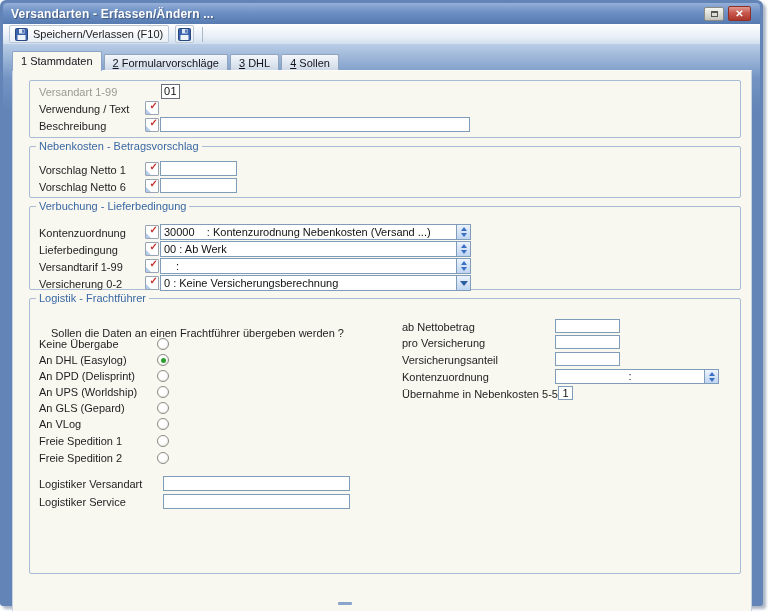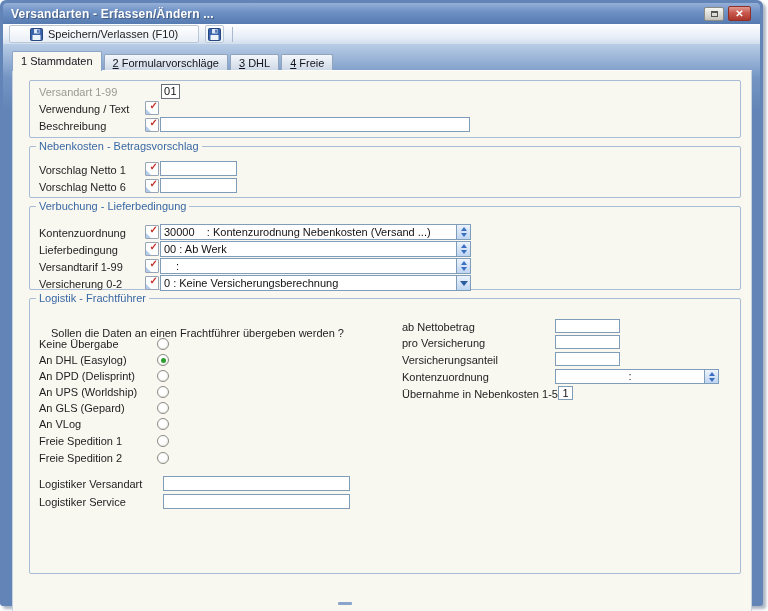--- a/index.html
+++ b/index.html
@@ -17,21 +17,21 @@
   .btn-restore{width:20px;height:14px;background:linear-gradient(#f6f6f2,#c4c4bd);
     border:1px solid #8b8b85;border-radius:2px;position:relative;}
   .btn-restore .sq{position:absolute;left:6px;top:3px;width:7px;height:6px;border:1px solid #55554f;border-top-width:2px;}
   .btn-close{width:23px;height:15px;background:linear-gradient(#e09a91,#c9584d 45%,#ab372d);
     border:1px solid #8e2f27;border-radius:2px;color:#fff;font-size:10px;font-weight:bold;
     text-align:center;line-height:13px;padding:0;}
   
   .toolbar{position:absolute;left:3px;top:24px;right:3px;height:20px;
     background:linear-gradient(#ffffff,#e7eef7 65%,#d3dfee);display:flex;align-items:center;padding-left:6px;}
   .tool-btn{display:flex;align-items:center;gap:5px;font-size:11px;color:#1c1c1c;
-    padding:1px 20px;border:1px solid #bac7d7;border-radius:2px;background:linear-gradient(#ffffff,#e9eff7);height:18px;}
+    padding:1px 5px;border:1px solid #bac7d7;border-radius:2px;background:linear-gradient(#ffffff,#e9eff7);height:18px;}
   .tool-ico{display:flex;align-items:center;padding:1px 2px;margin-left:6px;}
   .tool-sep{width:1px;height:15px;background:#a9b8ca;margin-left:8px;}
   
   .client{position:absolute;left:3px;top:44px;right:3px;bottom:4px;
     background:linear-gradient(#b9cde6,#7495c4 6%,#6284b6 12%);}
   
   .tabs{position:absolute;left:9px;top:7px;height:20px;display:flex;align-items:flex-end;}
   .tab{height:17px;line-height:16px;padding:0 8px;font-size:11px;color:#14141e;margin-right:2px;
     background:linear-gradient(#f4f7fb,#ccd7e5);border:1px solid #90a4be;border-bottom:none;
     border-radius:2px 2px 0 0;white-space:nowrap;}
@@ -118,21 +118,21 @@
       <div class="tab" data-active="true">
         <span class="u" data-u="false">1</span>&nbsp;<span>Stammdaten</span>
       </div>
       <div class="tab" data-active="false">
         <span class="u" data-u="true">2</span>&nbsp;<span>Formularvorschläge</span>
       </div>
       <div class="tab" data-active="false">
         <span class="u" data-u="true">3</span>&nbsp;<span>DHL</span>
       </div>
       <div class="tab" data-active="false">
-        <span class="u" data-u="true">4</span>&nbsp;<span>Freie</span>
+        <span class="u" data-u="true">4</span>&nbsp;<span>Sollen</span>
       </div>
     </div>
 
     <div class="panel">
 
       <div class="group" style="left:16px;top:9px;width:712px;height:58px;">
         <span class="lbl disabled" style="left:9px;top:5px;">Versandart 1-99</span>
         <div class="fakein keyin" style="left:131px;top:3px;width:19px;height:15px;border-color:#69707a;font-weight:normal;">01</div>
 
         <span class="lbl" style="left:9px;top:22px;">Verwendung / Text</span>
@@ -226,21 +226,21 @@
 
         <span class="lbl" style="left:372px;top:72px;">Kontenzuordnung</span>
         <div class="combo" style="left:525px;top:70px;width:164px;height:15px;">
           <div class="cval ctr" style="line-height:13px;">:</div>
           <button class="cbtn">
               <span class="arr-up"></span>
               <span class="arr-dn"></span>
             </button>
         </div>
 
-        <span class="lbl" style="left:372px;top:89px;">Übernahme in Nebenkosten 1-5</span>
+        <span class="lbl" style="left:372px;top:89px;">Übernahme in Nebenkosten 5-5</span>
         <div class="fakein" style="left:528px;top:87px;width:15px;height:14px;text-align:center;line-height:12px;">1</div>
 
         <span class="lbl" style="left:9px;top:179px;">Logistiker Versandart</span>
         <input class="tin" style="left: 133px; top: 177px; width: 187px;" value="">
         <span class="lbl" style="left:9px;top:197px;">Logistiker Service</span>
         <input class="tin" style="left: 133px; top: 195px; width: 187px;" value="">
       </div>
 
     </div>
   </div>

